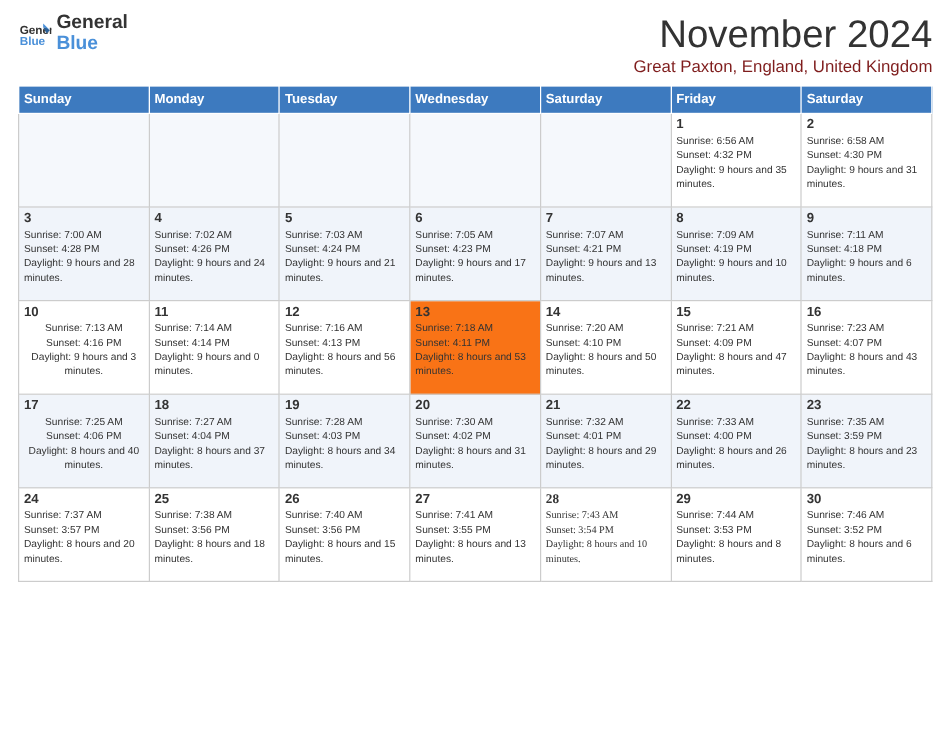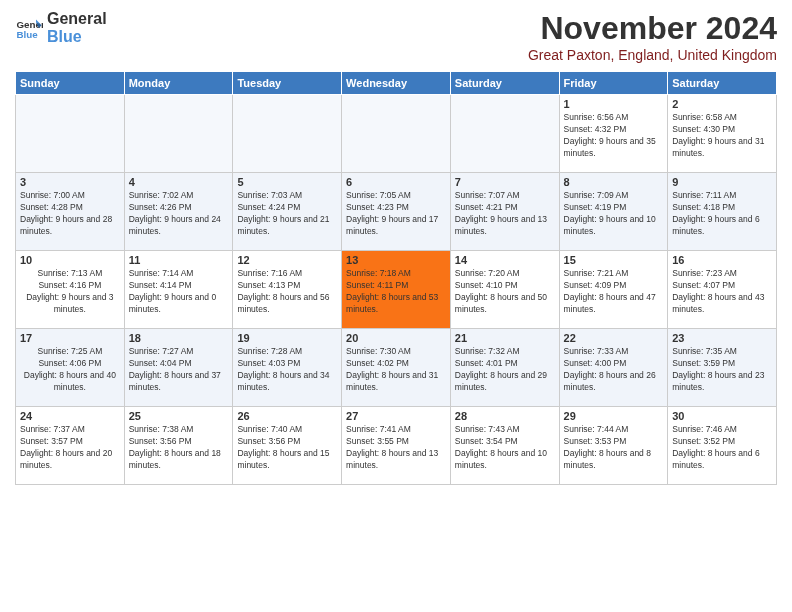--- a/index.html
+++ b/index.html
@@ -28,21 +28,21 @@
     }
     .logo-icon {
       width: 28px;
       height: 28px;
     }
     .title-block {
       text-align: right;
     }
     .month-title {
       font-size: 32px;
-      font-weight: bold;
+      font-weight: normal;
       color: #333;
     }
     .location {
       font-size: 14px;
       color: #7f1d1d;
     }
     .calendar {
       width: 100%;
       border-collapse: collapse;
       font-size: 9.5px;
@@ -290,21 +290,21 @@
             <div class="day-info" style="white-space: pre-line;">Sunrise: 7:40 AM
 Sunset: 3:56 PM
 Daylight: 8 hours and 15 minutes.</div>
           </td>
           <td style="background: rgb(255, 255, 255);">
             <div class="day-number">27</div>
             <div class="day-info" style="white-space: pre-line;">Sunrise: 7:41 AM
 Sunset: 3:55 PM
 Daylight: 8 hours and 13 minutes.</div>
           </td>
-          <td style="background: rgb(255, 255, 255);">
+          <td style="background: rgb(255, 255, 255); font-family: Liberation Serif, serif;">
             <div class="day-number">28</div>
             <div class="day-info" style="white-space: pre-line;">Sunrise: 7:43 AM
 Sunset: 3:54 PM
 Daylight: 8 hours and 10 minutes.</div>
           </td>
           <td style="background: rgb(255, 255, 255);">
             <div class="day-number">29</div>
             <div class="day-info" style="white-space: pre-line;">Sunrise: 7:44 AM
 Sunset: 3:53 PM
 Daylight: 8 hours and 8 minutes.</div>

